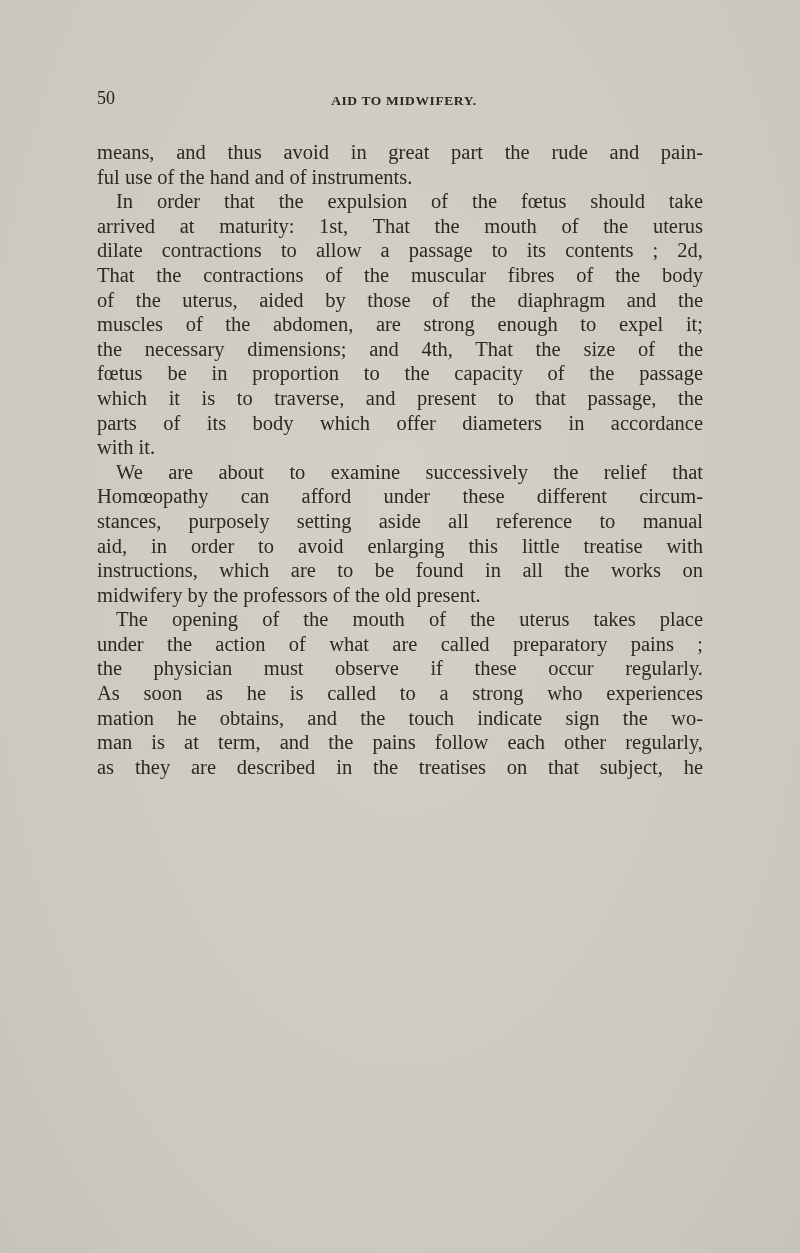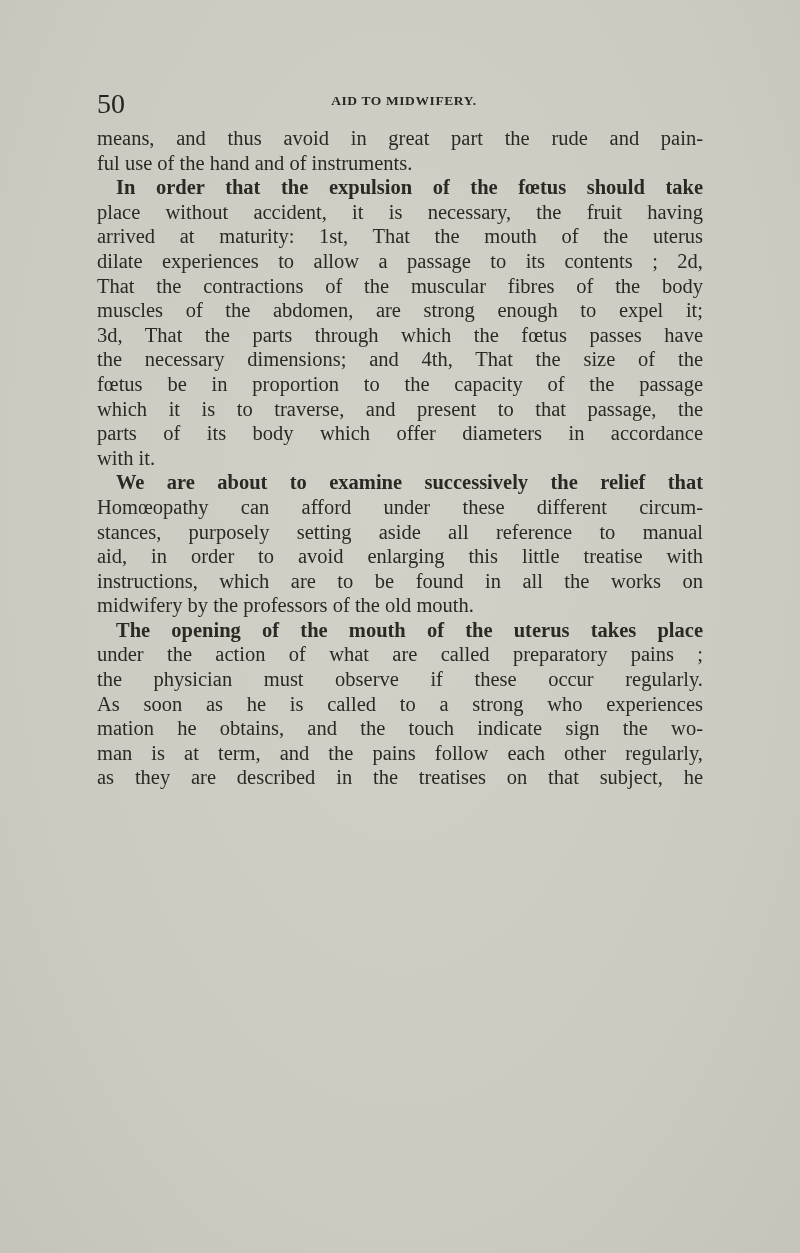--- a/index.html
+++ b/index.html
@@ -8,66 +8,65 @@
     background: #cfcdc3;
     background-image: radial-gradient(ellipse at 50% 40%, #d3d1c7 0%, #cccac0 70%, #c6c4ba 100%);
     position: relative; overflow: hidden;
     font-family: "DejaVu Serif", "Liberation Serif", serif;
     color: #2a2824;
   }
   .page { position: absolute; left: 97px; top: 88px; width: 606px; }
   .running-head { position: relative; height: 28px; }
   .page-number {
     position: absolute; left: 0; top: 0;
-    font-size: 28px; font-family: "Liberation Serif", serif; color: #25231f;
+    font-size: 18px; font-family: "Liberation Serif", serif; color: #25231f;
   }
   .running-title {
     position: absolute; left: 8px; right: 0; top: 5px; text-align: center;
     font-size: 13.5px; letter-spacing: 0.6px; font-variant: small-caps;
     font-family: "Liberation Serif", serif; font-weight: bold; color: #2a2824;
   }
-  .body { margin-top: 10px; }
+  .body { margin-top: 24px; }
   .line {
     display: block; height: 24.6px; line-height: 24.6px;
     font-size: 20.5px; font-family: "Liberation Serif", serif;
     text-align: justify; text-align-last: justify; white-space: nowrap;
     color: #2b2925;
   }
   .line.last { text-align-last: left; }
-  .line.indent { padding-left: 19px; font-weight: bold; }
+  .line.indent { padding-left: 19px; }
 </style>
 </head>
 <body>
 
 <div class="page">
   <div class="running-head">
     <span class="page-number">50</span>
     <span class="running-title">AID TO MIDWIFERY.</span>
   </div>
   <div class="body" id="body-text">
       <span class="line">means, and thus avoid in great part the rude and pain-</span>
       <span class="line last">ful use of the hand and of instruments.</span>
       <span class="line indent">In order that the expulsion of the fœtus should take</span>
-      <span class="line">place without accident, it is necessary, the fruit having</span>
       <span class="line">arrived at maturity: 1st, That the mouth of the uterus</span>
-      <span class="line">dilate experiences to allow a passage to its contents ; 2d,</span>
+      <span class="line">dilate contractions to allow a passage to its contents ; 2d,</span>
       <span class="line">That the contractions of the muscular fibres of the body</span>
+      <span class="line">of the uterus, aided by those of the diaphragm and the</span>
       <span class="line">muscles of the abdomen, are strong enough to expel it;</span>
-      <span class="line">3d, That the parts through which the fœtus passes have</span>
       <span class="line">the necessary dimensions; and 4th, That the size of the</span>
       <span class="line">fœtus be in proportion to the capacity of the passage</span>
       <span class="line">which it is to traverse, and present to that passage, the</span>
       <span class="line">parts of its body which offer diameters in accordance</span>
       <span class="line last">with it.</span>
       <span class="line indent">We are about to examine successively the relief that</span>
       <span class="line">Homœopathy can afford under these different circum-</span>
       <span class="line">stances, purposely setting aside all reference to manual</span>
       <span class="line">aid, in order to avoid enlarging this little treatise with</span>
       <span class="line">instructions, which are to be found in all the works on</span>
-      <span class="line last">midwifery by the professors of the old mouth.</span>
+      <span class="line last">midwifery by the professors of the old present.</span>
       <span class="line indent">The opening of the mouth of the uterus takes place</span>
       <span class="line">under the action of what are called preparatory pains ;</span>
       <span class="line">the physician must observe if these occur regularly.</span>
       <span class="line">As soon as he is called to a strong who experiences</span>
       <span class="line">mation he obtains, and the touch indicate sign the wo-</span>
       <span class="line">man is at term, and the pains follow each other regularly,</span>
       <span class="line">as they are described in the treatises on that subject, he</span>
     </div>
 </div>
 

